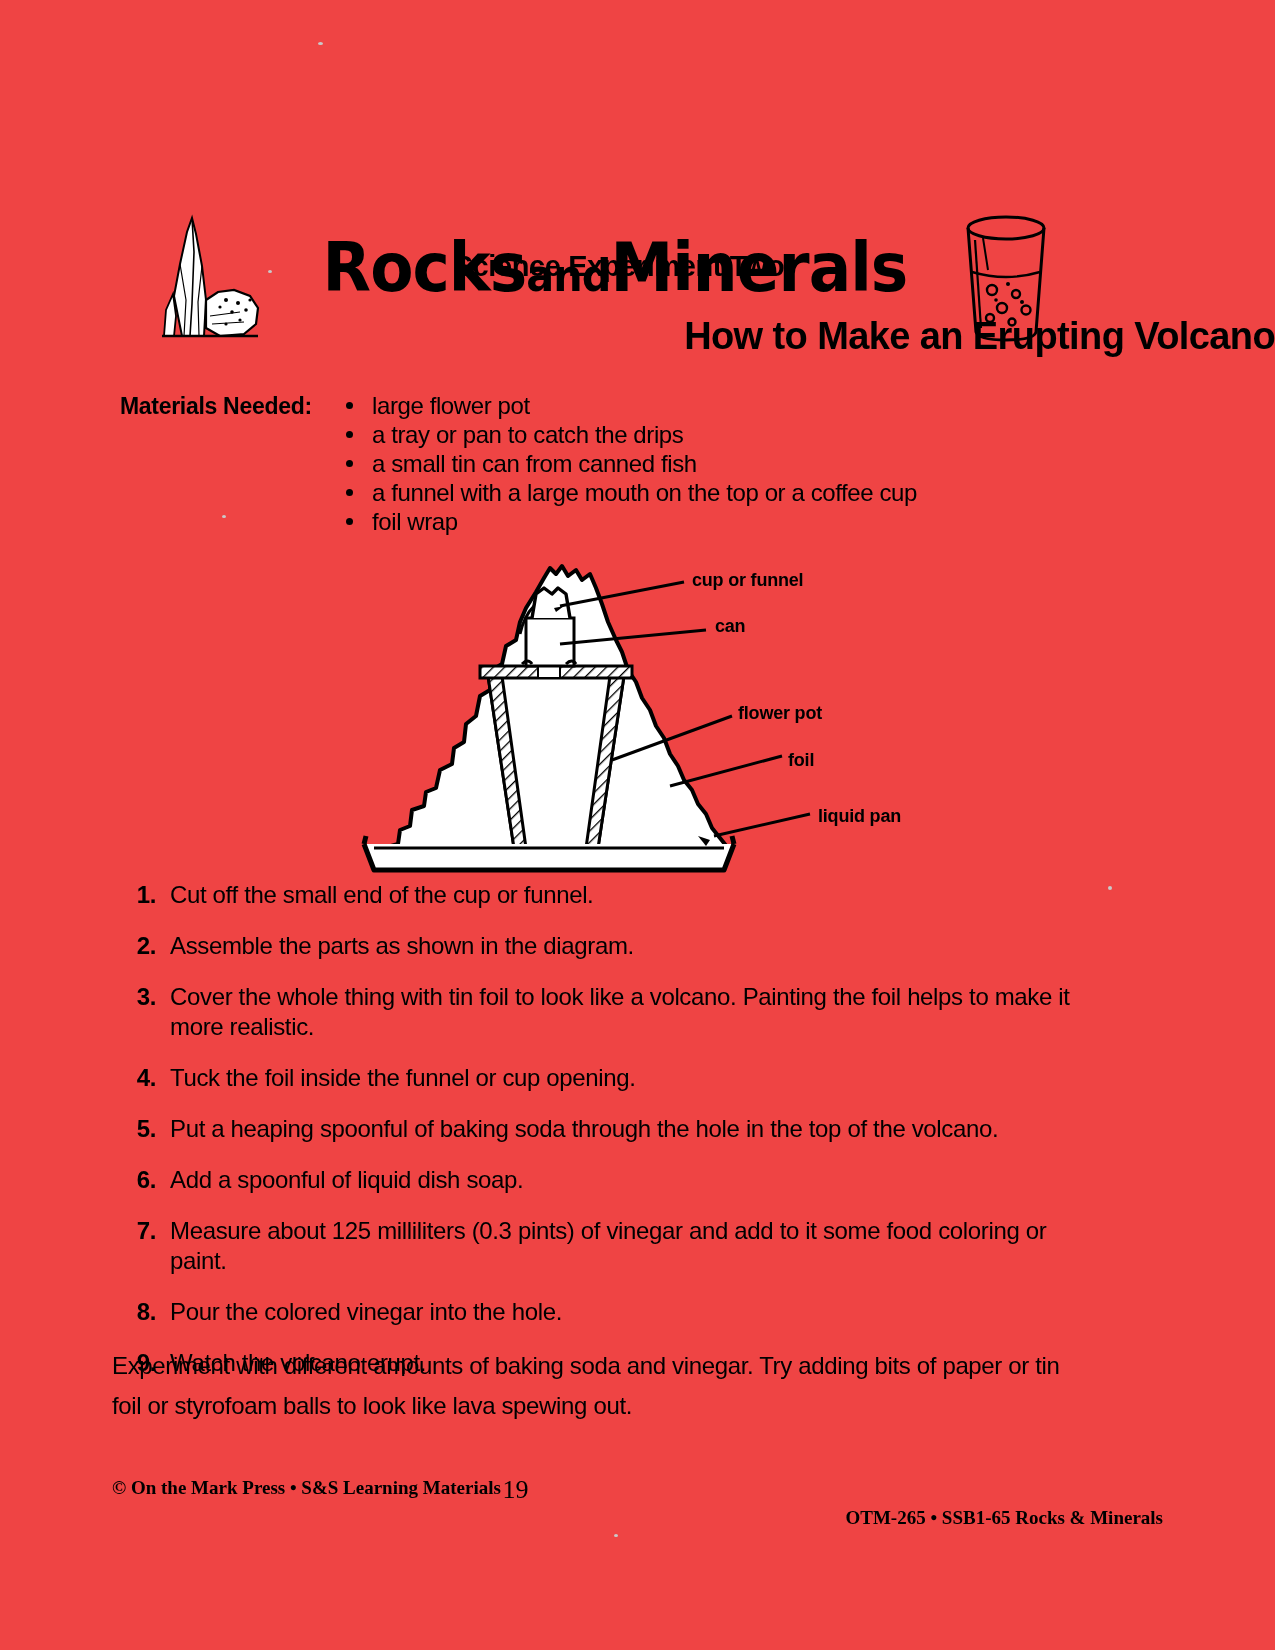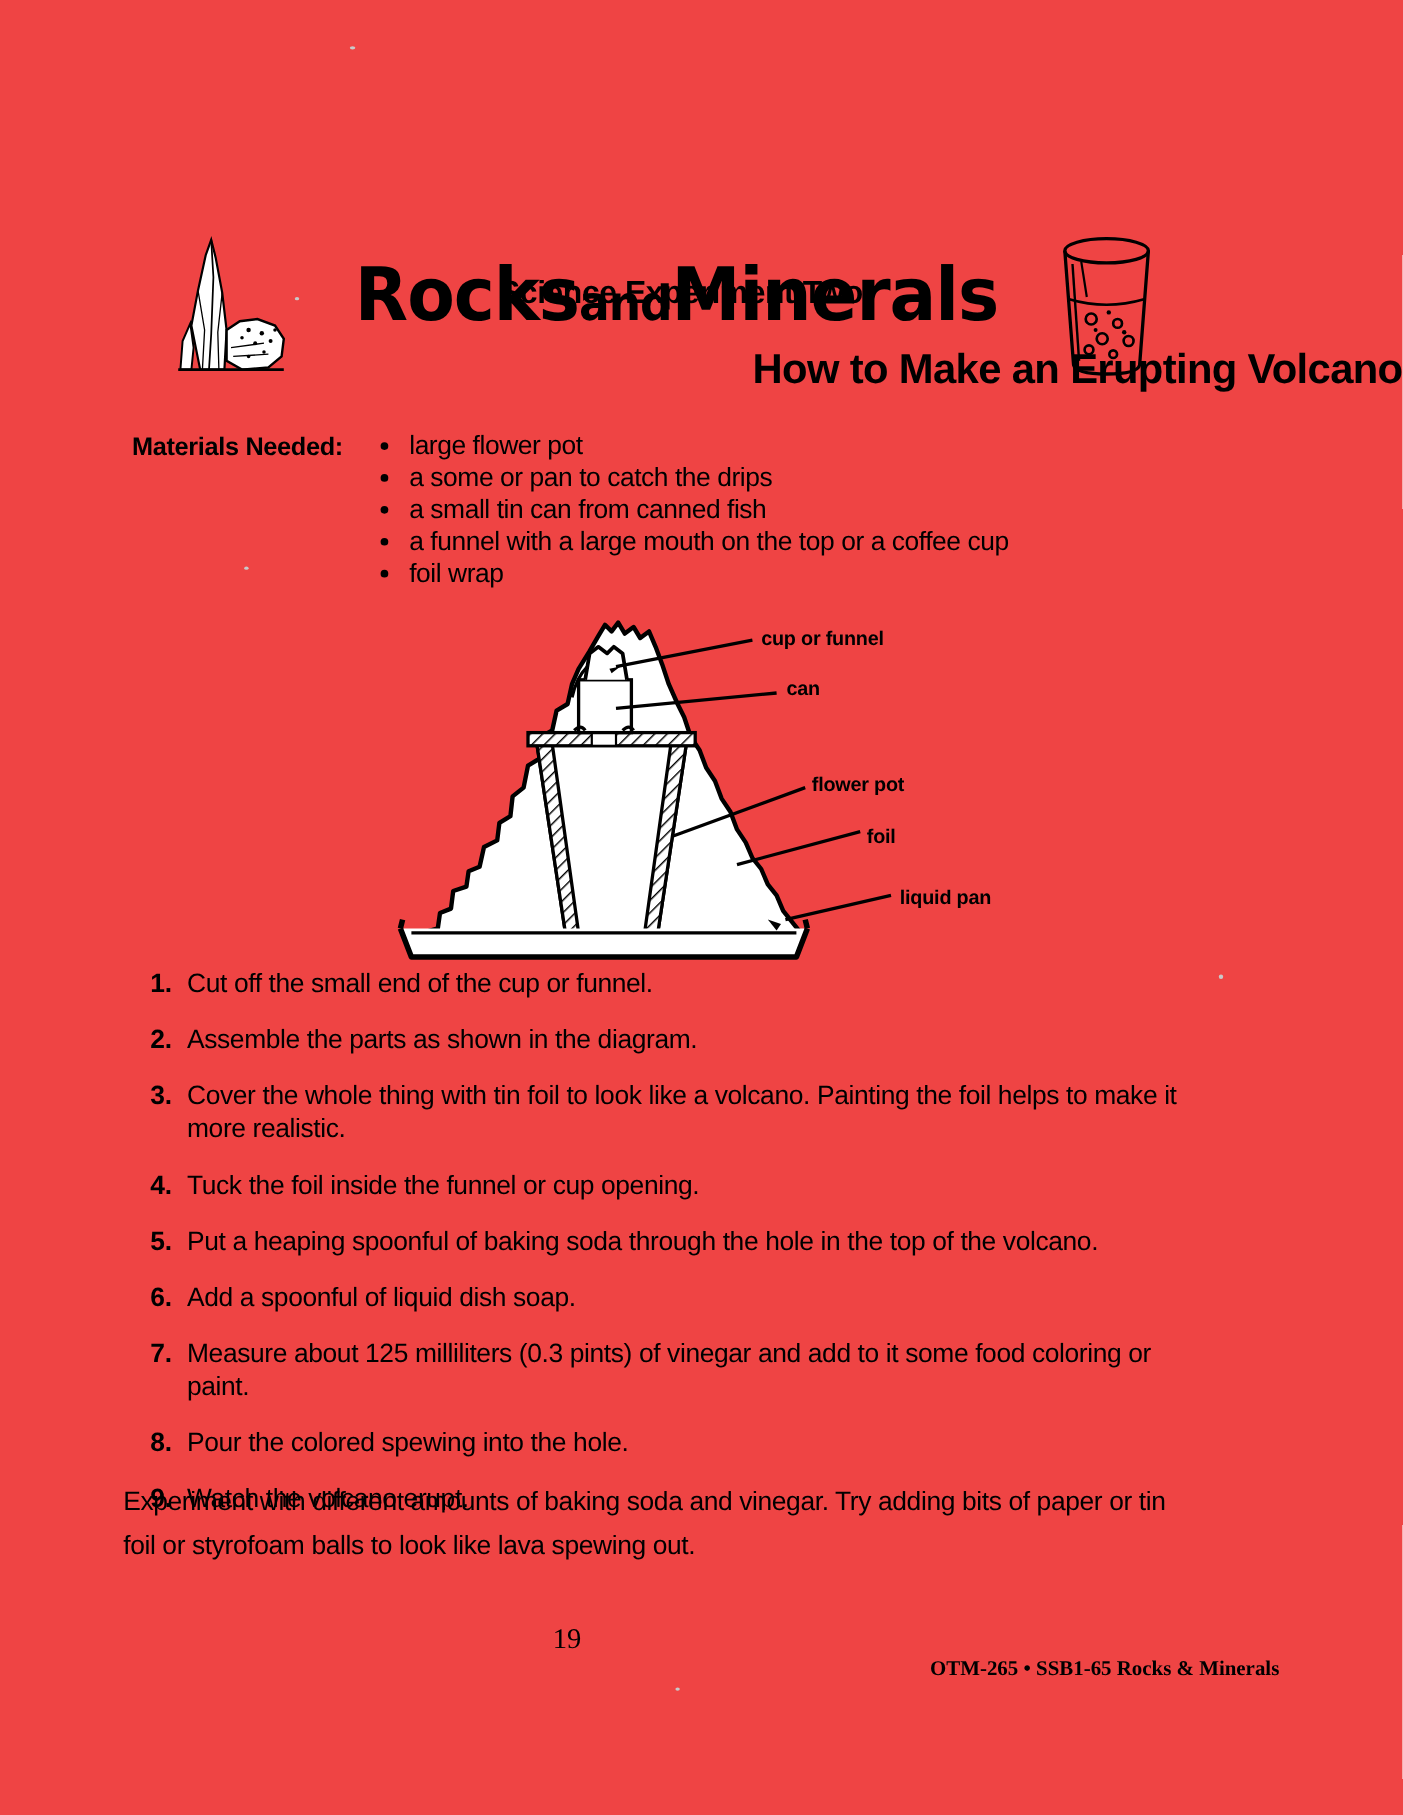--- a/index.html
+++ b/index.html
@@ -259,21 +259,21 @@
       </svg>
     </div>
   </div>
 
   <div class="subtitle">Science Experiment Two</div>
   <div class="main-title">How to Make an Erupting Volcano</div>
 
   <div class="materials-label">Materials Needed:</div>
   <ul class="materials-list">
     <li><span class="bullet"></span><span>large flower pot</span></li>
-    <li><span class="bullet"></span><span>a some or pan to catch the drips</span></li>
+    <li><span class="bullet"></span><span>a tray or pan to catch the drips</span></li>
     <li><span class="bullet"></span><span>a small tin can from canned fish</span></li>
     <li><span class="bullet"></span><span>a funnel with a large mouth on the top or a coffee cup</span></li>
     <li><span class="bullet"></span><span>foil wrap</span></li>
   </ul>
 
   <div class="diagram">
     <svg viewBox="0 0 620 330" width="620" height="330">
       <defs>
         <pattern id="hatch" width="8" height="8" patternUnits="userSpaceOnUse" patternTransform="rotate(45)">
           <rect width="8" height="8" fill="#fff"></rect>
@@ -327,27 +327,28 @@
   </div>
 
   <div class="steps">
     <div class="step"><span class="num">1.</span><span>Cut off the small end of the cup or funnel.</span></div>
     <div class="step"><span class="num">2.</span><span>Assemble the parts as shown in the diagram.</span></div>
     <div class="step"><span class="num">3.</span><span>Cover the whole thing with tin foil to look like a volcano.  Painting the foil helps to make it more realistic.</span></div>
     <div class="step"><span class="num">4.</span><span>Tuck the foil inside the funnel or cup opening.</span></div>
     <div class="step"><span class="num">5.</span><span>Put a heaping spoonful of baking soda through the hole in the top of the volcano.</span></div>
     <div class="step"><span class="num">6.</span><span>Add a spoonful of liquid dish soap.</span></div>
     <div class="step"><span class="num">7.</span><span>Measure about 125 milliliters (0.3 pints) of vinegar and add to it some food coloring or paint.</span></div>
-    <div class="step"><span class="num">8.</span><span>Pour the colored spewing into the hole.</span></div>
+    <div class="step"><span class="num">8.</span><span>Pour the colored vinegar into the hole.</span></div>
     <div class="step"><span class="num">9.</span><span>Watch the volcano erupt.</span></div>
   </div>
 
   <div class="closing">Experiment with different amounts of baking soda and vinegar.  Try adding bits of paper or tin foil or styrofoam balls to look like lava spewing out.</div>
 
   <div class="footer">
+    <div class="footer-left">© On the Mark Press • S&amp;S Learning Materials</div>
     <div class="footer-page">19</div>
     <div class="footer-right">OTM-265 • SSB1-65 Rocks &amp; Minerals</div>
   </div>
 
   <span class="speck" style="left:318px; top:42px;  width:5px; height:3px;"></span>
   <span class="speck" style="left:1108px;top:886px; width:4px; height:4px;"></span>
   <span class="speck" style="left:268px; top:270px; width:4px; height:3px;"></span>
   <span class="speck" style="left:222px; top:515px; width:4px; height:3px;"></span>
   <span class="speck" style="left:614px; top:1534px;width:4px; height:3px;"></span>
 </div>

